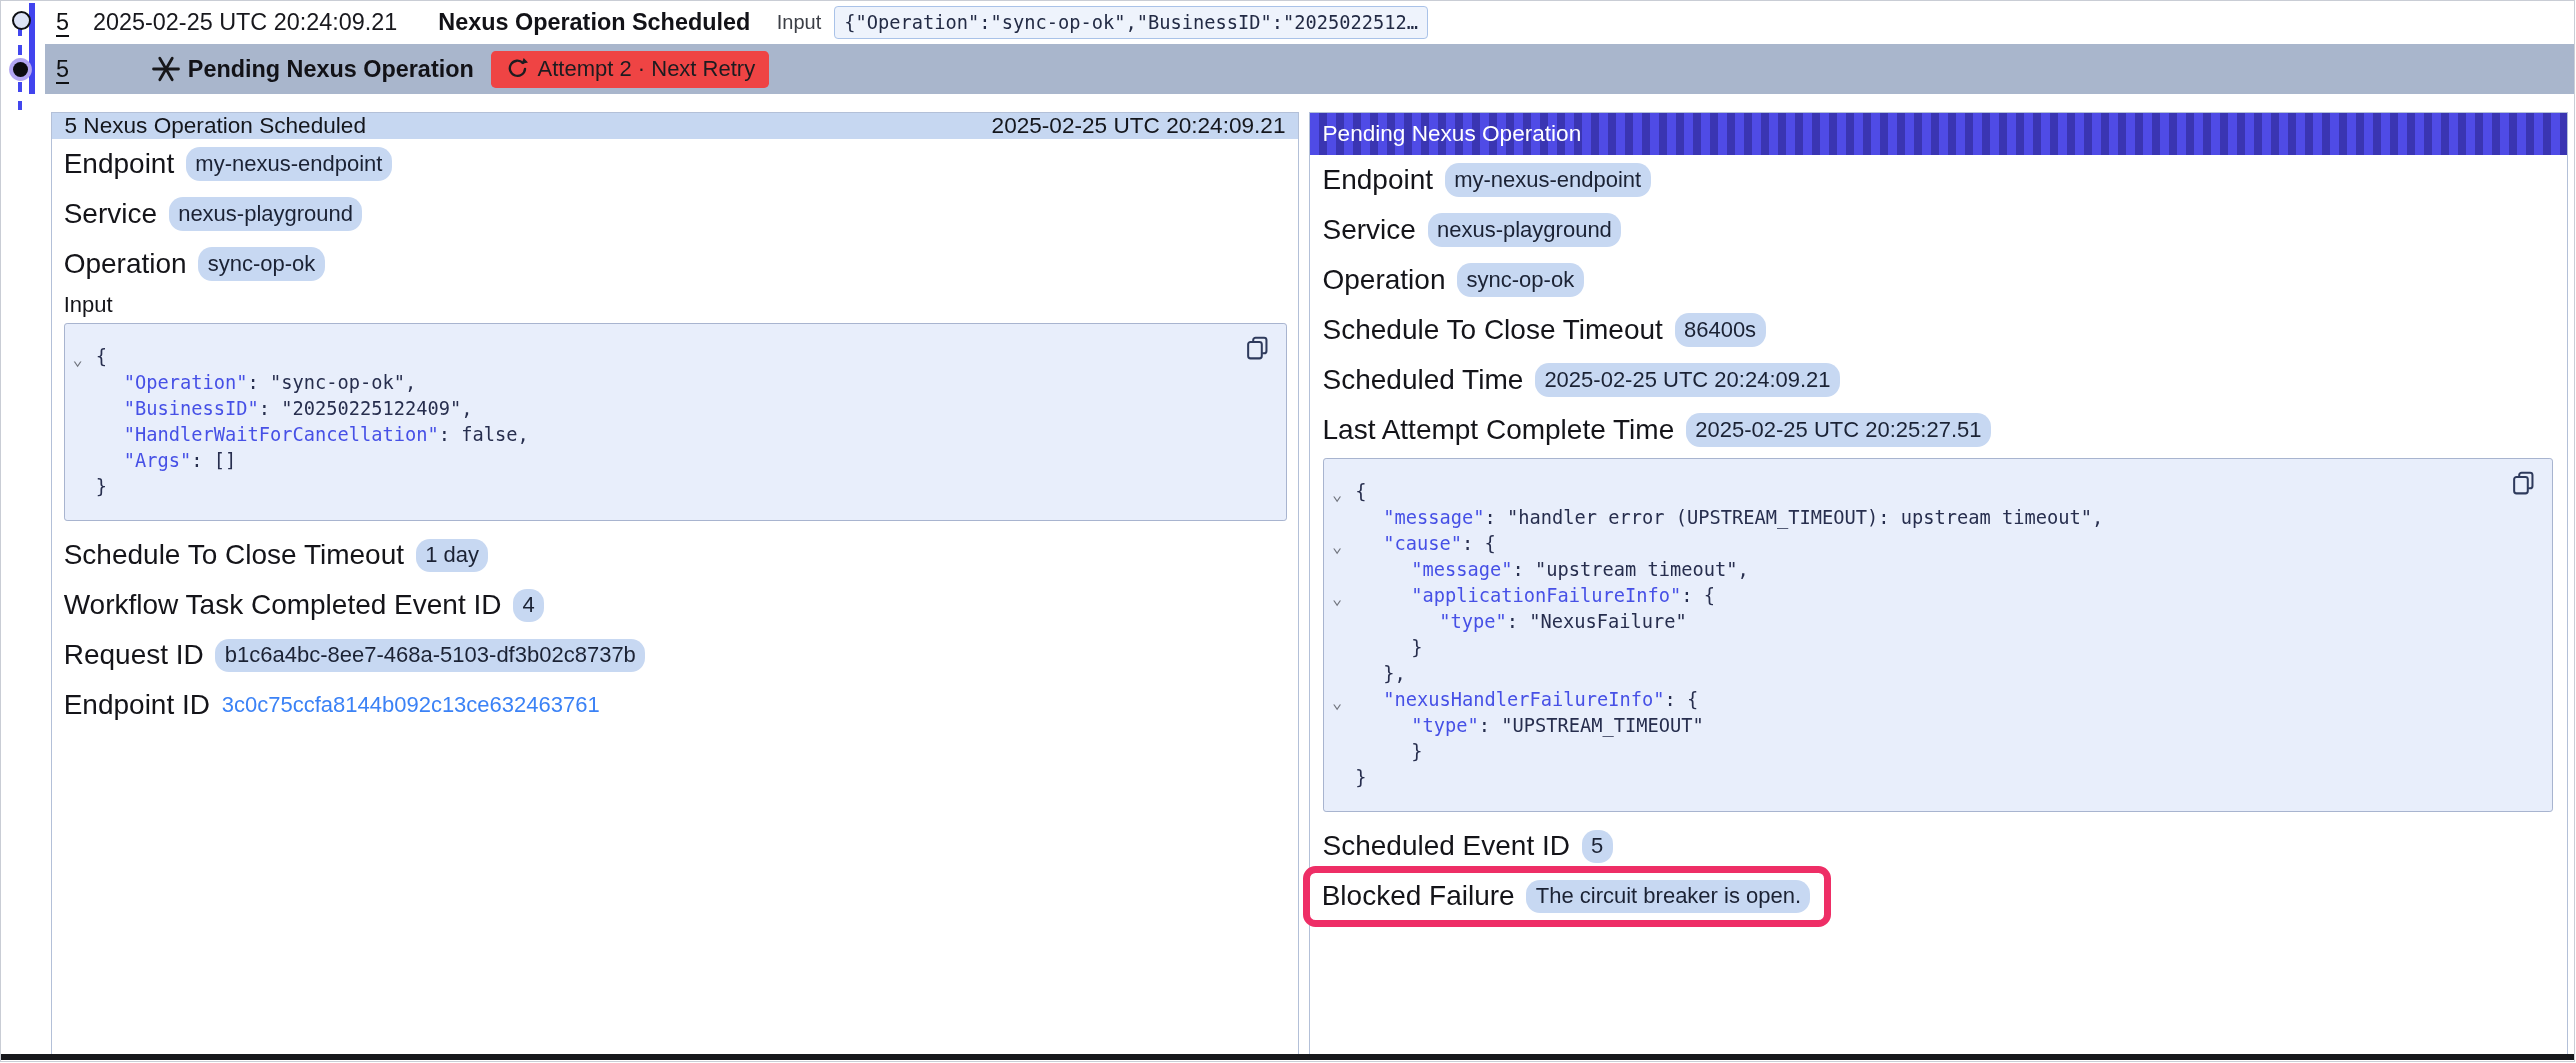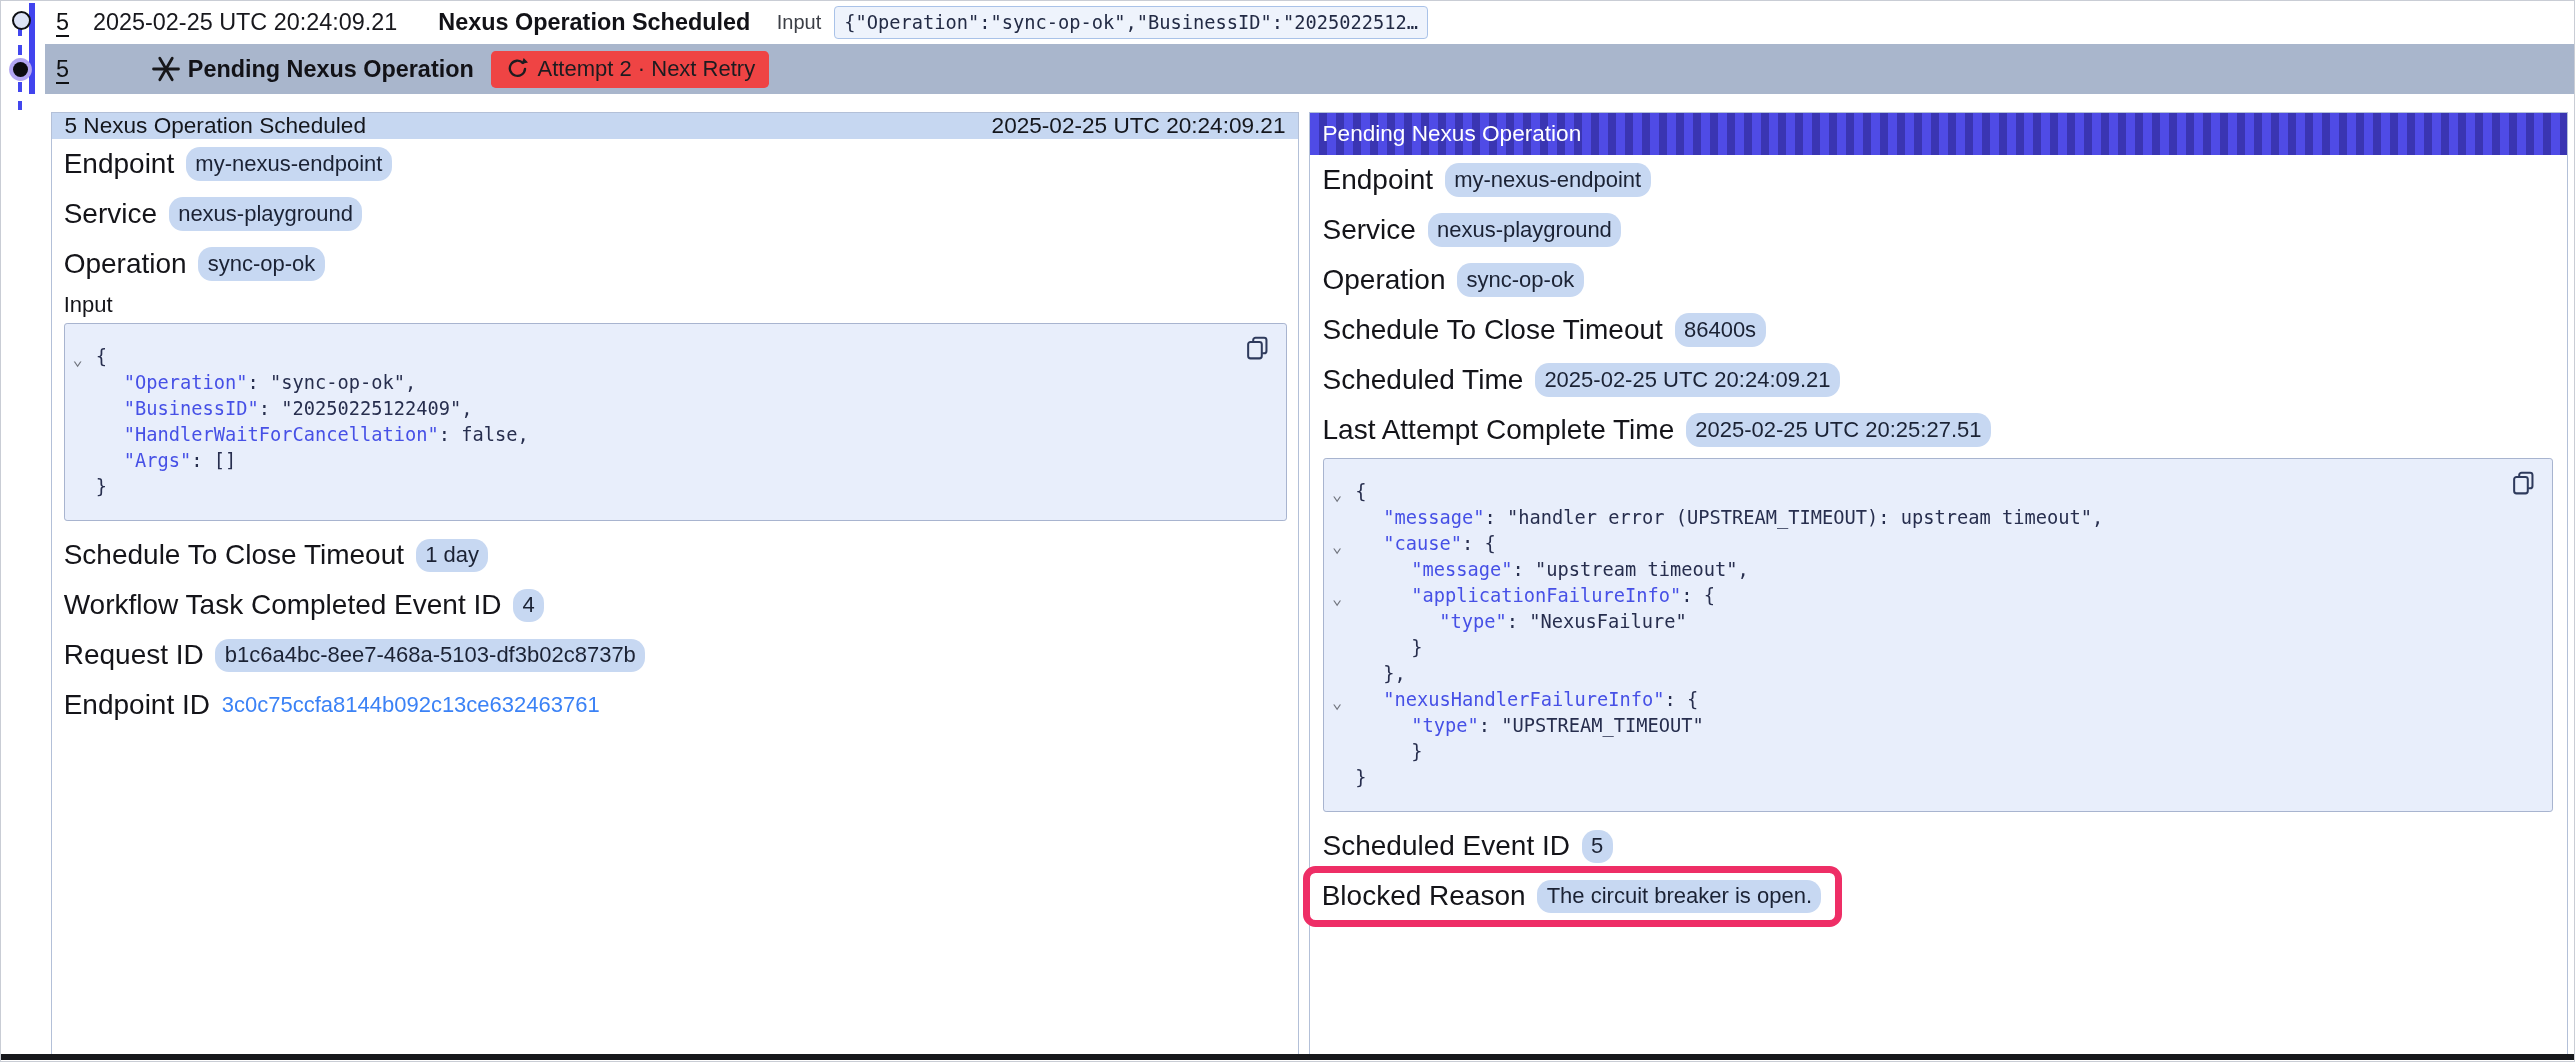--- a/index.html
+++ b/index.html
@@ -207,21 +207,21 @@
         <div class="code-line" style="padding-left: 31px;"><span>}</span></div>
       </div>
 
     <div class="frow frow-right mt-gap">
       <span class="flabel">Scheduled Event ID</span>
       <span class="chip">5</span>
     </div>
 
     <div class="frow frow-right">
       <span class="hl">
-        <span class="flabel">Blocked Reason</span>
+        <span class="flabel">Blocked Failure</span>
         <span class="chip">The circuit breaker is open.</span>
       </span>
     </div>
   </div>
 
   <div class="bottom-line"></div>
 </div>
 
 
 </body></html>

